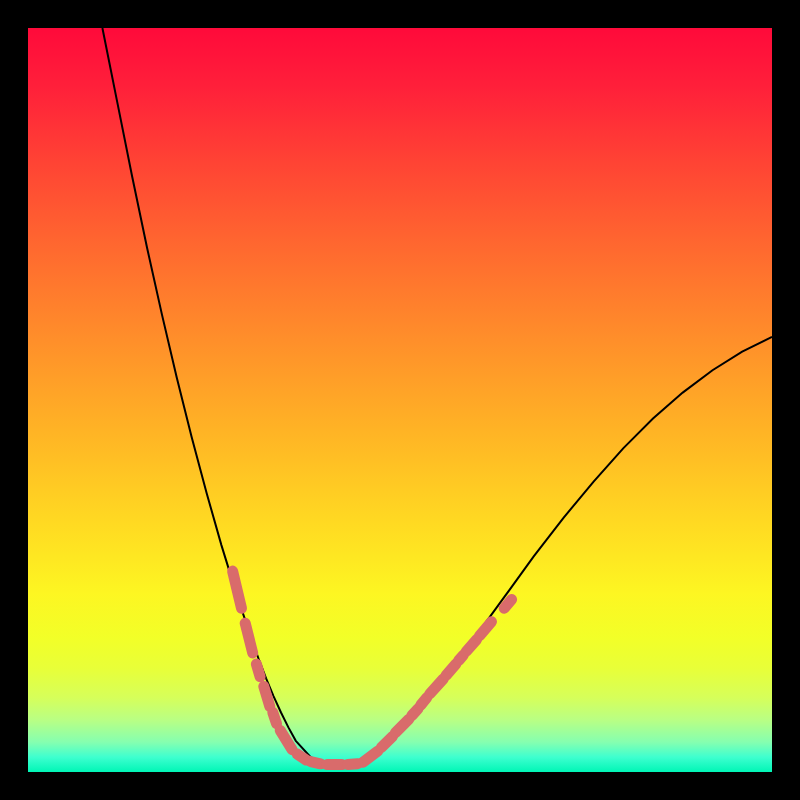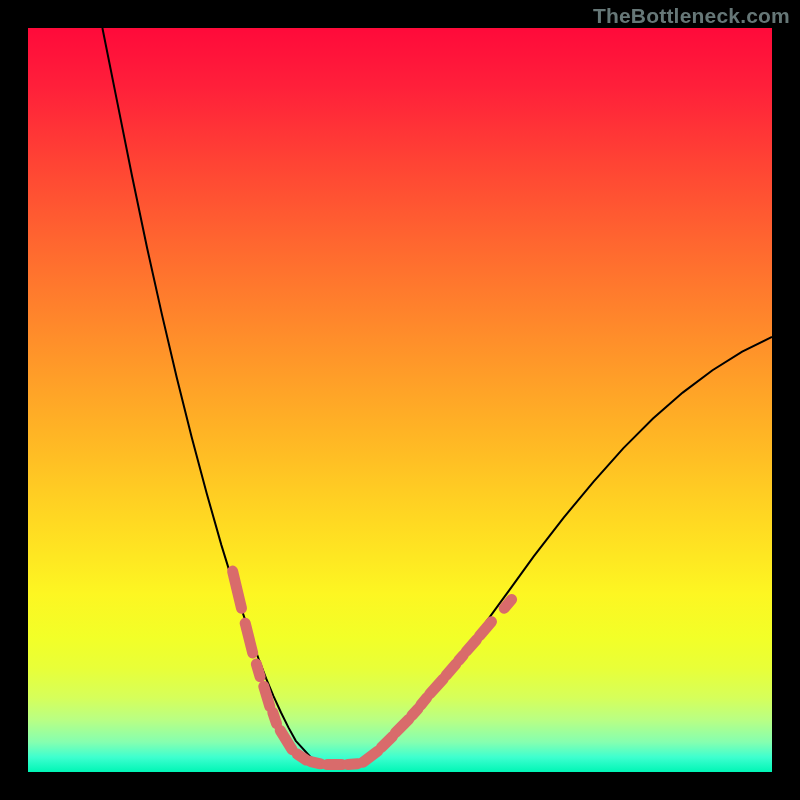--- a/index.html
+++ b/index.html
@@ -60,21 +60,20 @@
     width: 744px;
     height: 744px;
     overflow: visible;
   }
 </style>
 </head>
 <body>
 
 <div class="frame">
 
-  <div class="watermark">TheBottleneck.com</div>
 
   <div class="plot-area">
     <svg class="curve" viewBox="0 0 744 744" preserveAspectRatio="none">
       <path id="main-curve" fill="none" stroke="#000000" stroke-width="2" d="M74.4 0.0 L89.3 74.4 L104.2 148.8 L119.0 219.5 L133.9 286.4 L148.8 349.7 L163.7 409.2 L178.6 465.0 L193.4 517.1 L208.3 565.4 L223.2 610.1 L230.6 630.9 L238.1 650.3 L245.5 668.1 L253.0 684.5 L260.4 699.4 L267.8 712.8 L282.7 729.1 L297.6 736.6 L327.4 736.6 L357.1 720.2 L386.9 688.2 L416.6 651.0 L446.4 610.1 L476.2 569.2 L505.9 528.2 L535.7 489.6 L565.4 453.8 L595.2 420.4 L625.0 390.6 L654.7 364.6 L684.5 342.2 L714.2 323.6 L744.0 308.8"></path>
       <g id="dash-group" stroke-linecap="round" fill="none">
           <line x1="204.6" y1="543.1" x2="213.5" y2="580.3" stroke="#d96b6b" stroke-width="11"></line>
           <line x1="217.2" y1="595.2" x2="224.7" y2="625.0" stroke="#d96b6b" stroke-width="11"></line>
           <line x1="228.4" y1="636.1" x2="232.1" y2="648.8" stroke="#d96b6b" stroke-width="11"></line>
           <line x1="235.8" y1="658.4" x2="241.8" y2="678.5" stroke="#d96b6b" stroke-width="11"></line>
           <line x1="244.8" y1="684.5" x2="248.5" y2="695.6" stroke="#d96b6b" stroke-width="11"></line>

